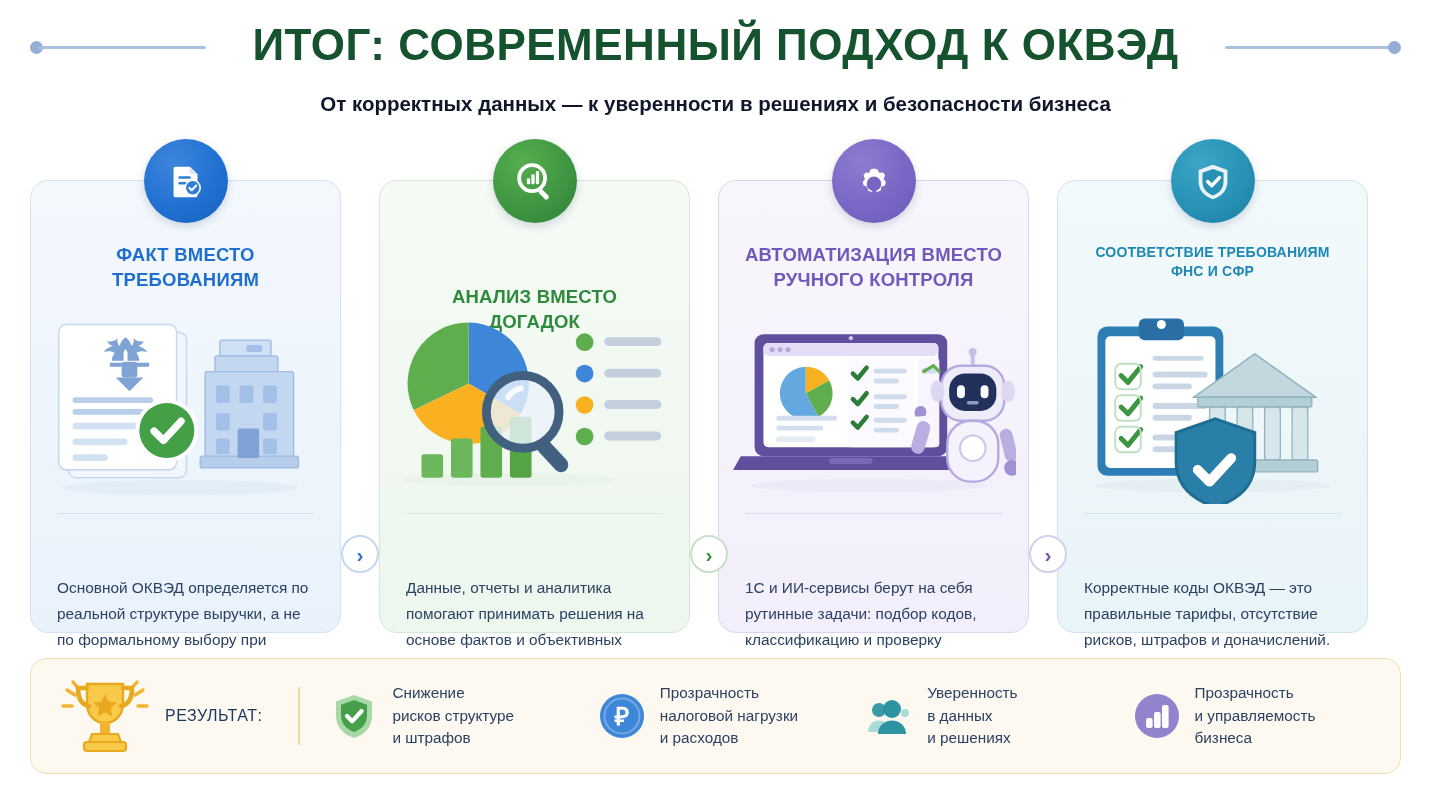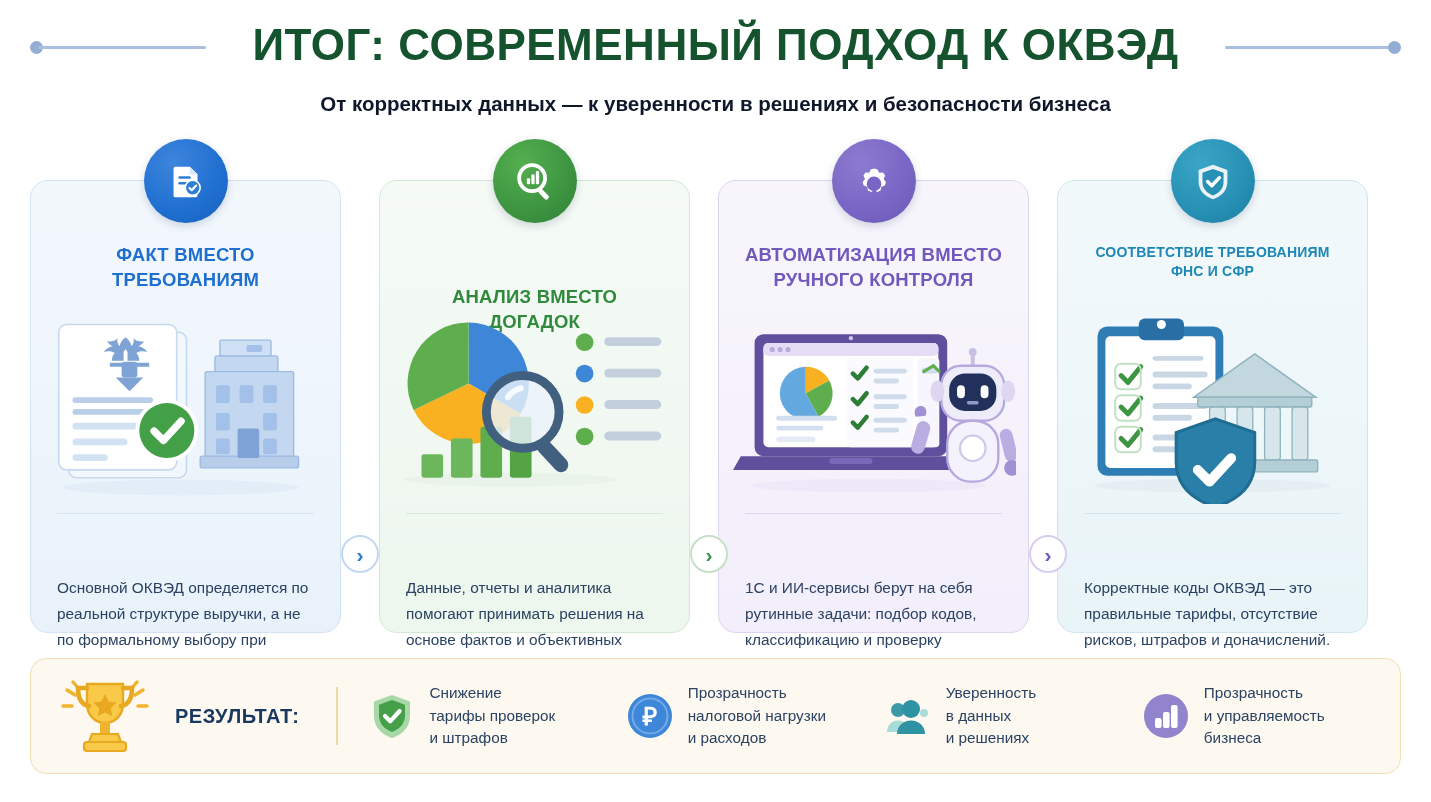--- a/index.html
+++ b/index.html
@@ -93,21 +93,21 @@
   
   .result-bar {
     position:absolute; left:30px; top:658px; width:1371px; height:116px;
     border:1.8px solid #f3dfae; border-radius:16px;
     background:#fdf9f0;
     display:flex; align-items:center;
   }
   .trophy { margin-left:28px; width:92px; height:84px; flex:0 0 auto; }
   .trophy svg { display:block; width:100%; height:100%; }
   .result-label {
-    margin-left:24px; font-size:20px; font-weight:700; color:#18385f;
+    margin-left:14px; font-size:16px; font-weight:400; color:#18385f;
     letter-spacing:0.5px; white-space:nowrap;
   }
   .vbar { width:2px; height:58px; background:#f0d8a4; margin:0 30px 0 36px; flex:0 0 auto; }
   .result-items { display:flex; flex:1 1 auto; align-items:center; }
   .result-item { display:flex; align-items:center; width:25%; }
   .ri-icon { width:48px; height:48px; flex:0 0 auto; margin-right:14px; }
   .ri-icon svg { display:block; width:100%; height:100%; }
   .ri-text { font-size:15.3px; line-height:1.47; color:#2b4263; }
 
   .nb { white-space:nowrap; }
@@ -424,21 +424,21 @@
       <div class="result-item">
         <div class="ri-icon">
           <svg viewBox="0 0 48 48" aria-hidden="true">
             <path d="M24 3l18 6.5v14c0 11.8-7.5 19-18 22.5C13.5 42.5 6 35.3 6 23.5v-14z" fill="#a8d8a8"></path>
             <path d="M24 8l13 4.7v10.6c0 8.6-5.4 13.9-13 16.6-7.6-2.7-13-8-13-16.6V12.7z" fill="#46a049"></path>
             <path d="M17 24l5.2 5.3 9.4-10.3" stroke="#ffffff" stroke-width="4.2" fill="none" stroke-linecap="round" stroke-linejoin="round"></path>
           </svg>
         </div>
         <div class="ri-text">
           <div class="nb">Снижение</div>
-          <div class="nb">тарифы проверок</div>
+          <div class="nb">рисков структуре</div>
           <div class="nb">и штрафов</div>
         </div>
       </div>
 
       <div class="result-item">
         <div class="ri-icon">
           <svg viewBox="0 0 48 48" aria-hidden="true">
             <circle cx="24" cy="24" r="22" fill="#3d86d8"></circle>
             <circle cx="24" cy="24" r="17.5" fill="none" stroke="#74aae6" stroke-width="2"></circle>
             <text x="24" y="33" text-anchor="middle" font-family="Liberation Sans, sans-serif" font-size="25" font-weight="700" fill="#ffffff">₽</text>

